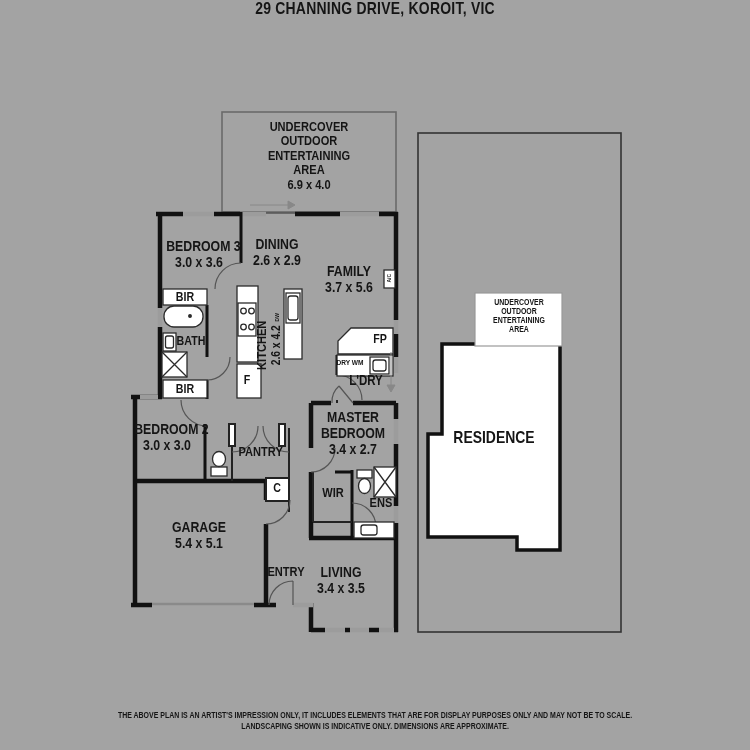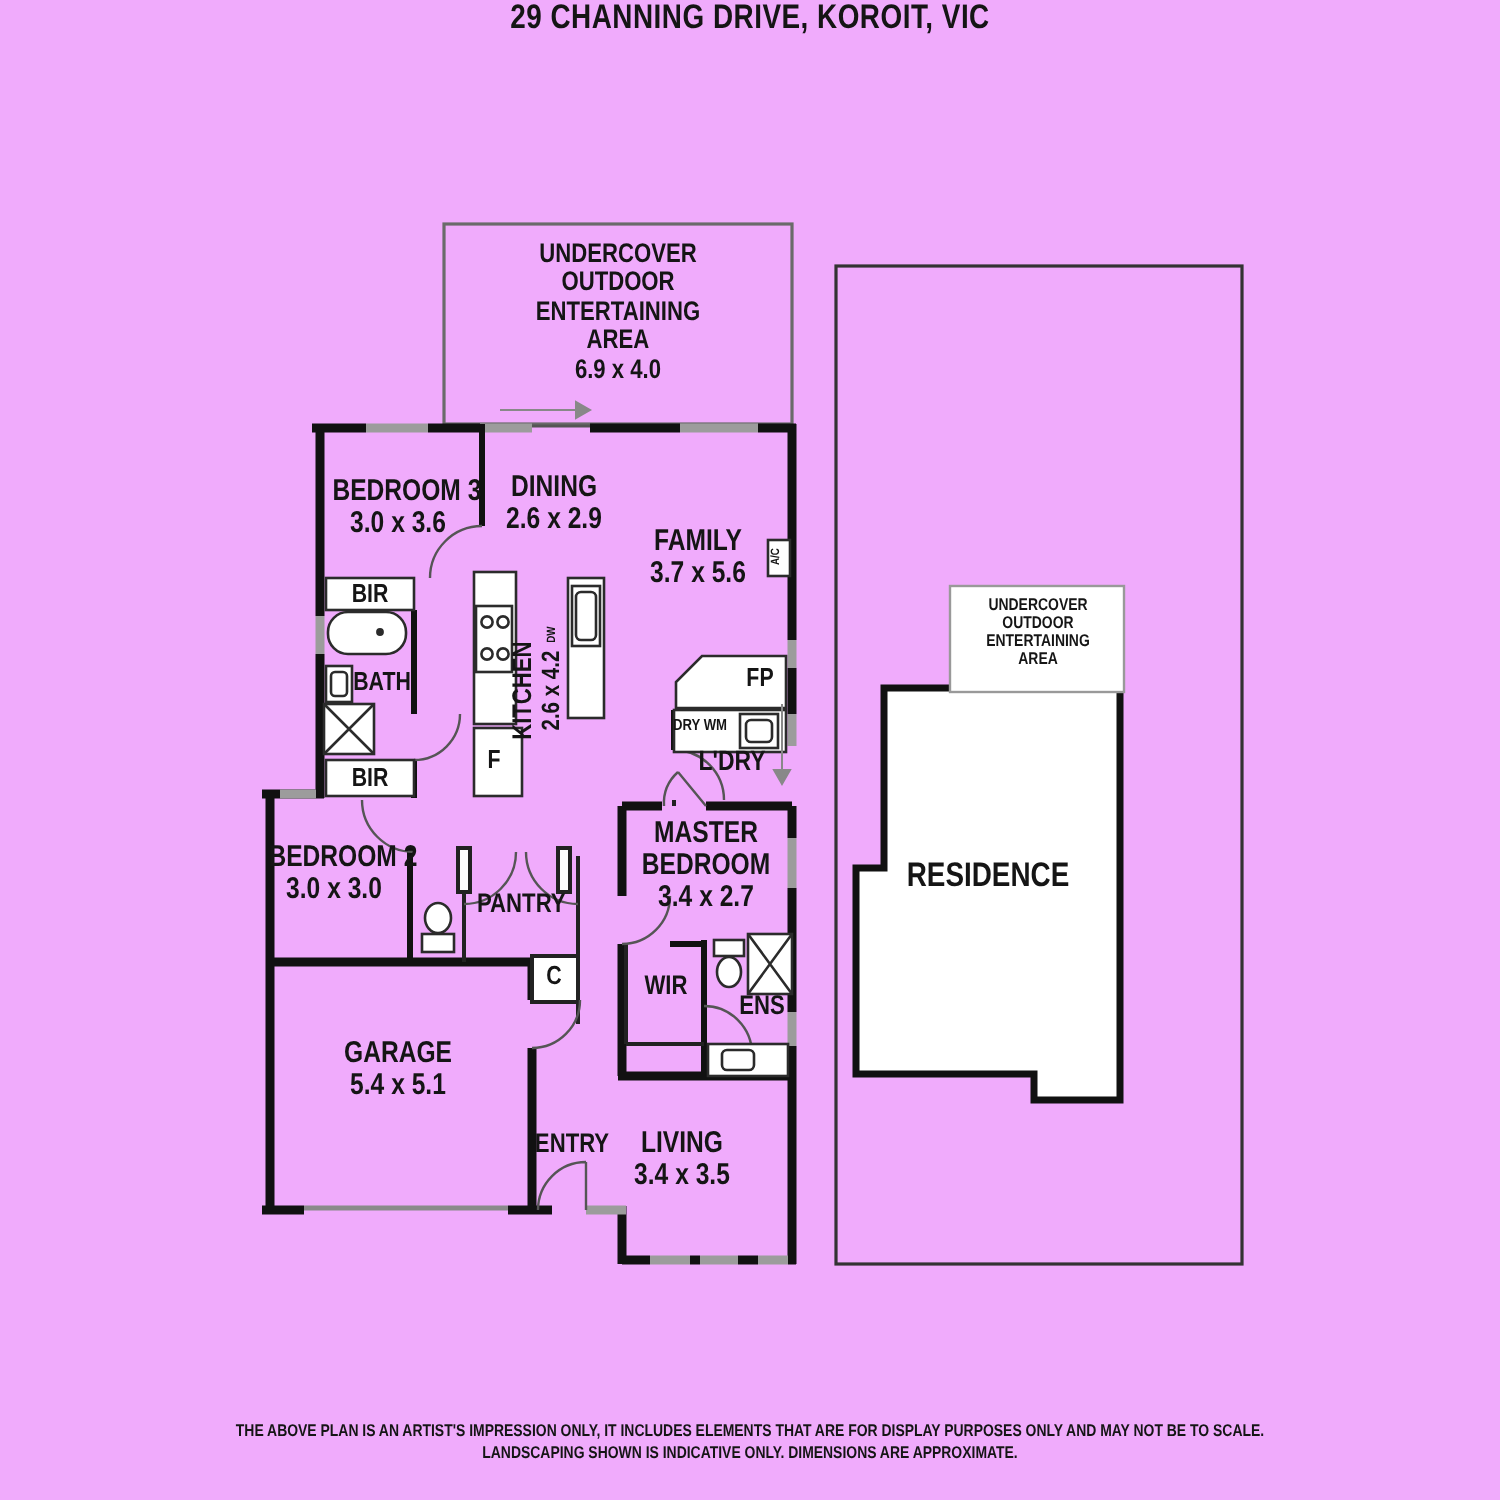--- a/index.html
+++ b/index.html
@@ -1,16 +1,16 @@
 <!DOCTYPE html>
 <html><head>
 <meta charset="utf-8">
 <style>
   html,body{margin:0;padding:0;background:#fff;}
-  .canvas{position:relative;width:750px;height:750px;background:#f0abfc;overflow:hidden;
+  .canvas{position:relative;width:750px;height:750px;background:#a3a3a3;overflow:hidden;
           font-family:"Liberation Sans",sans-serif;color:#111;}
   svg{position:absolute;left:0;top:0;}
   .lbl{position:absolute;font-weight:700;text-align:center;line-height:1.07;
        white-space:nowrap;color:#151515;transform:scaleX(0.82);transform-origin:50% 50%;}
   .vlbl{position:absolute;font-weight:700;text-align:center;line-height:1.1;
         white-space:nowrap;color:#151515;transform:rotate(-90deg) scaleX(0.82);transform-origin:50% 50%;}
   .dims{font-weight:700;}
 </style>
 </head>
 <body>

